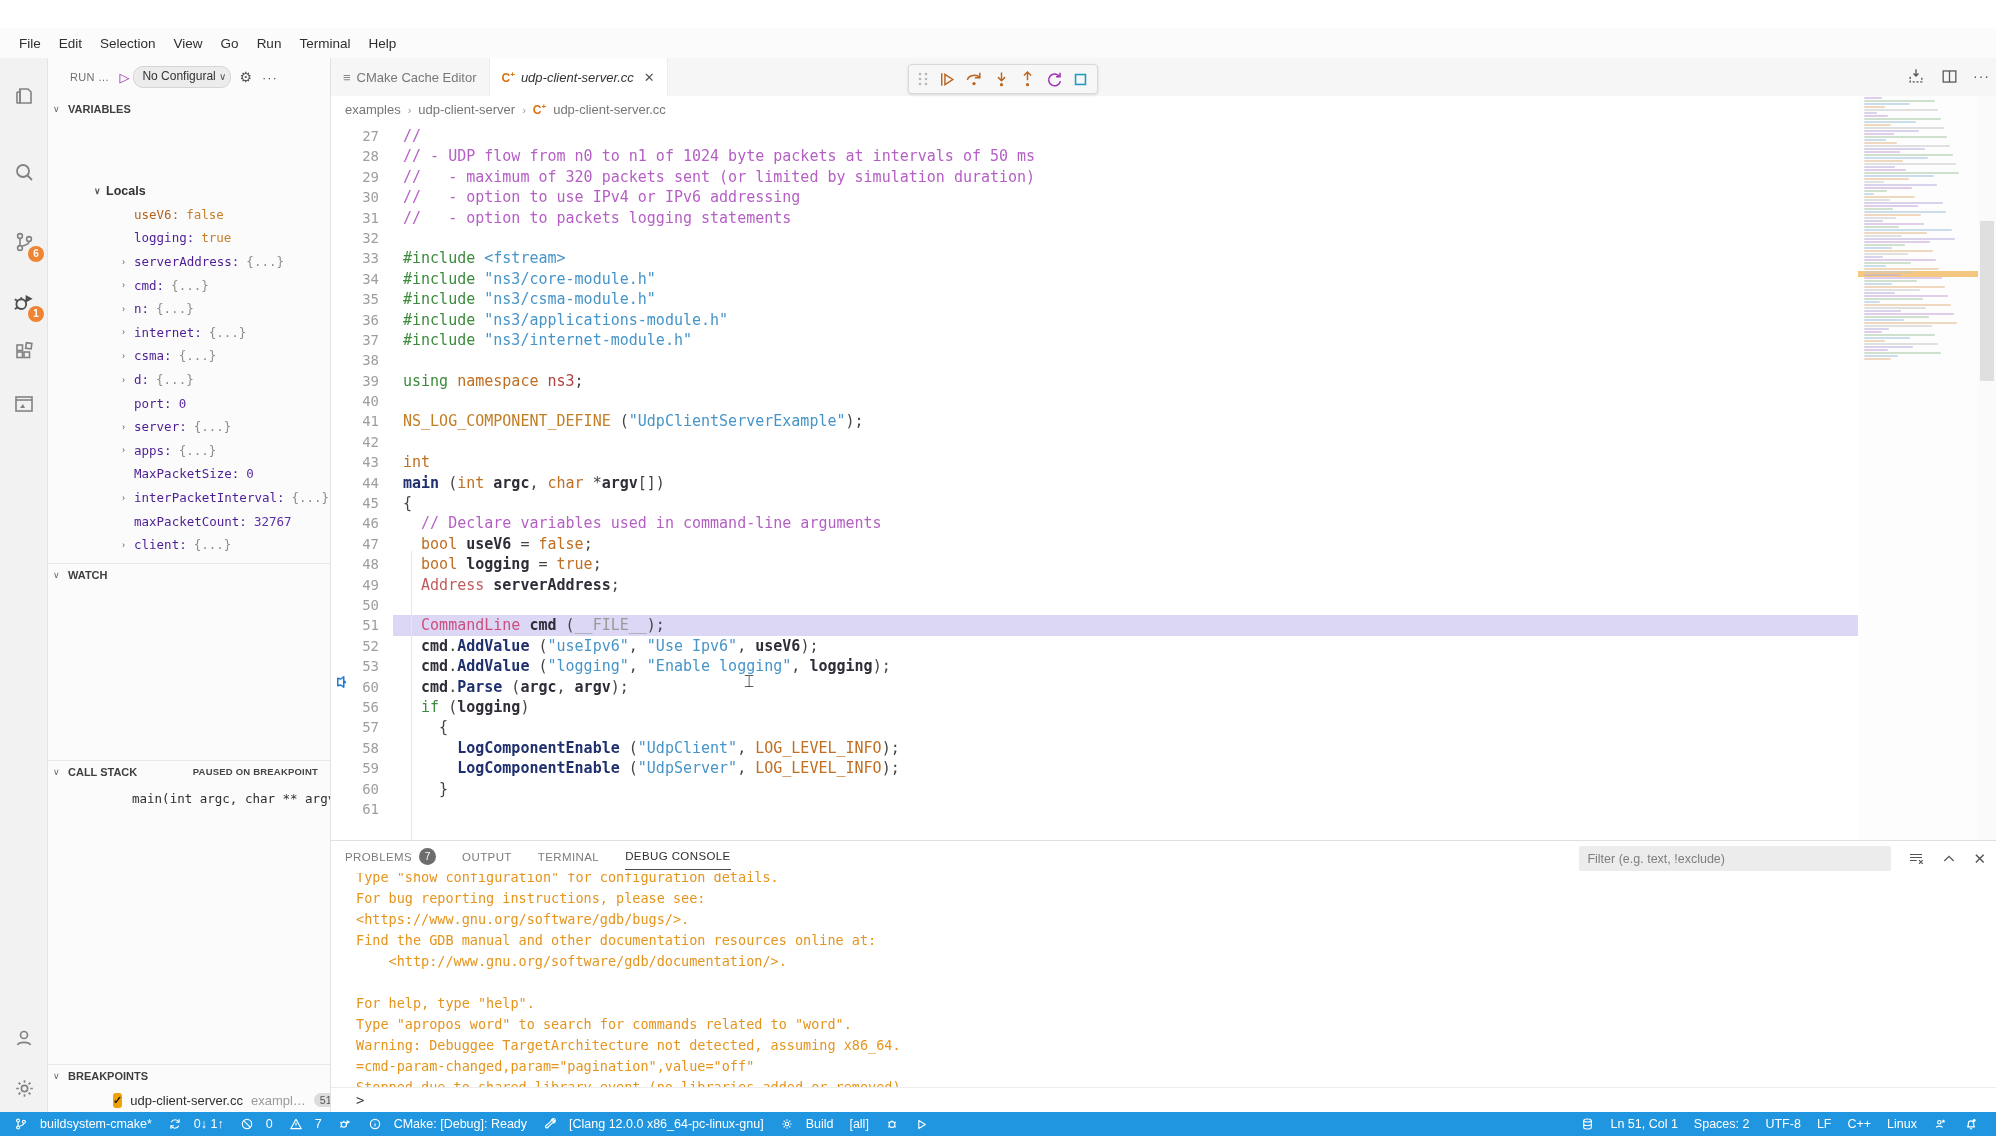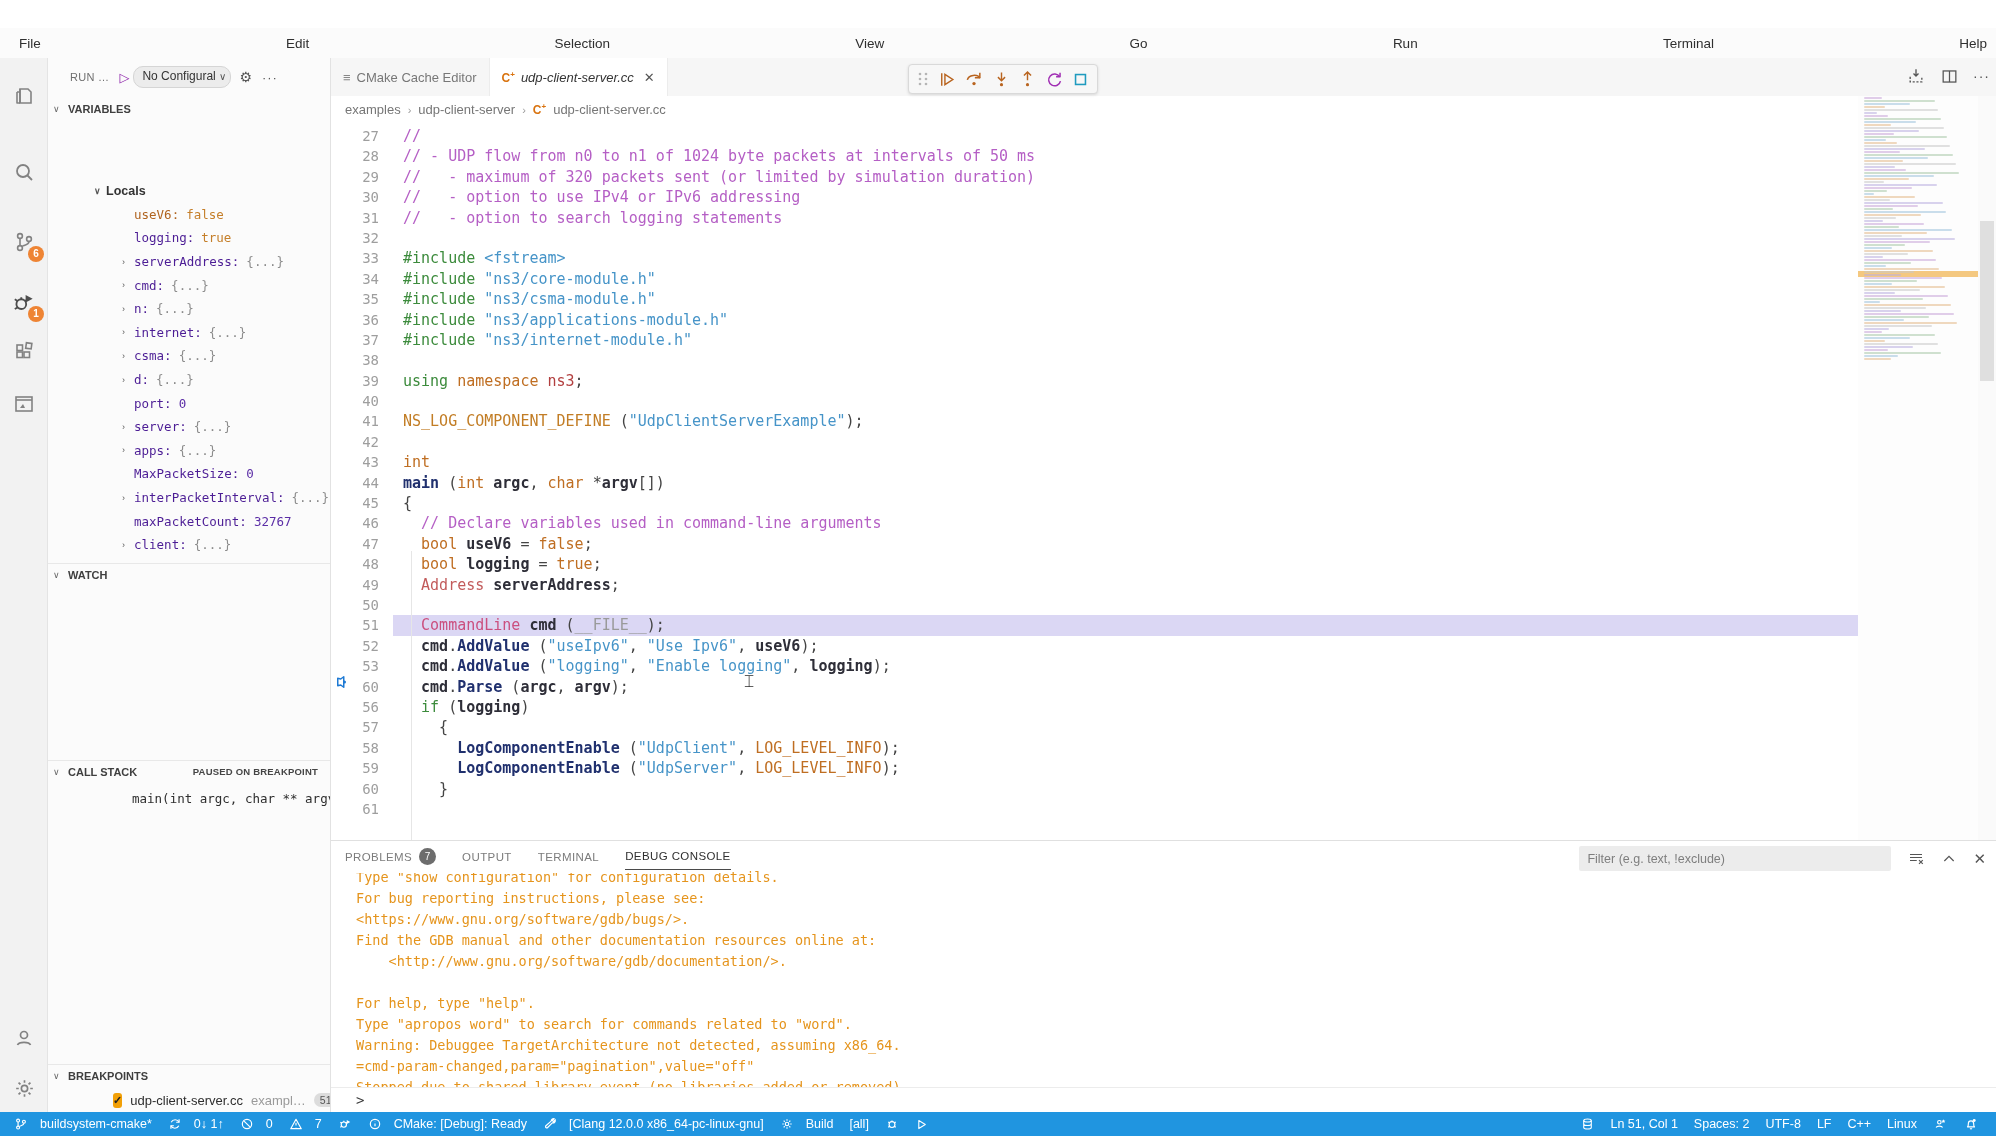--- a/index.html
+++ b/index.html
@@ -10,21 +10,21 @@
   
   #titlebar { position:absolute; left:0; top:0; width:100%; height:28px; background:#fbfbfb; border-bottom:1px solid #ededed;margin-top:32px; }
   #win-title { position:absolute; left:0; right:0; top:5px; text-align:center; font-size:13px; font-weight:bold; color:#2e2e2e; }
   .winbtn { position:absolute; top:3px; width:22px; height:22px; line-height:20px; text-align:center; color:#4a4a4a; font-size:14px; }
   #btn-min { right:76px; }
   #btn-max { right:44px; }
   #btn-max .sq { display:inline-block; width:9px; height:9px; border:1.5px solid #4a4a4a; margin-top:6px; }
   #btn-close { right:8px; background:#38b2e8; border-radius:50%; color:#0d3a52; font-weight:bold; font-size:13px; line-height:22px; }
 
   
-  #menubar { position:absolute; left:0; top:28px; width:100%; height:30px; background:#fbfbfb; display:flex; align-items:center; padding-left:10px;justify-content:space-between; }
+  #menubar { position:absolute; left:0; top:28px; width:100%; height:30px; background:#fbfbfb; display:flex; align-items:center; padding-left:10px; }
   .menu-item { padding:4px 9px; font-size:13.5px; color:#2f2f2f; }
 
   
   #activitybar { position:absolute; left:0; top:58px; width:48px; bottom:24px; background:#f2f2f2; border-right:1px solid #e4e4e4; }
   .act-icon { position:absolute; left:0; width:48px; height:44px; display:flex; align-items:center; justify-content:center; color:#7a7a7a; }
   .act-icon svg { stroke:#828282; }
   .act-icon.active svg { stroke:#4d4d4d; }
   .act-badge { position:absolute; right:4px; bottom:2px; min-width:16px; height:16px; border-radius:9px; background:#ee8434; color:#fff; font-size:10px; font-weight:bold; line-height:16px; text-align:center; padding:0 3px; }
 
   
@@ -411,21 +411,21 @@
             <rect x="5" y="5" width="14" height="14"></rect>
           </svg>
       </span>
     </div>
 
     <div id="code">
         <div class="code-line"><span class="ln-num">27</span><span class="ln-body"><span class="cm">//</span></span></div>
         <div class="code-line"><span class="ln-num">28</span><span class="ln-body"><span class="cm">// - UDP flow from n0 to n1 of 1024 byte packets at intervals of 50 ms</span></span></div>
         <div class="code-line"><span class="ln-num">29</span><span class="ln-body"><span class="cm">//   - maximum of 320 packets sent (or limited by simulation duration)</span></span></div>
         <div class="code-line"><span class="ln-num">30</span><span class="ln-body"><span class="cm">//   - option to use IPv4 or IPv6 addressing</span></span></div>
-        <div class="code-line"><span class="ln-num">31</span><span class="ln-body"><span class="cm">//   - option to search logging statements</span></span></div>
+        <div class="code-line"><span class="ln-num">31</span><span class="ln-body"><span class="cm">//   - option to packets logging statements</span></span></div>
         <div class="code-line"><span class="ln-num">32</span><span class="ln-body"></span></div>
         <div class="code-line"><span class="ln-num">33</span><span class="ln-body"><span class="kg">#include</span><span class="str"> &lt;fstream&gt;</span></span></div>
         <div class="code-line"><span class="ln-num">34</span><span class="ln-body"><span class="kg">#include</span><span class="str"> "ns3/core-module.h"</span></span></div>
         <div class="code-line"><span class="ln-num">35</span><span class="ln-body"><span class="kg">#include</span><span class="str"> "ns3/csma-module.h"</span></span></div>
         <div class="code-line"><span class="ln-num">36</span><span class="ln-body"><span class="kg">#include</span><span class="str"> "ns3/applications-module.h"</span></span></div>
         <div class="code-line"><span class="ln-num">37</span><span class="ln-body"><span class="kg">#include</span><span class="str"> "ns3/internet-module.h"</span></span></div>
         <div class="code-line"><span class="ln-num">38</span><span class="ln-body"></span></div>
         <div class="code-line"><span class="ln-num">39</span><span class="ln-body"><span class="kg">using</span><span class="ko"> namespace</span><span class="ns"> ns3</span><span class="pun">;</span></span></div>
         <div class="code-line"><span class="ln-num">40</span><span class="ln-body"></span></div>
         <div class="code-line"><span class="ln-num">41</span><span class="ln-body"><span class="mac">NS_LOG_COMPONENT_DEFINE</span><span class="pun"> (</span><span class="str">"UdpClientServerExample"</span><span class="pun">);</span></span></div>

